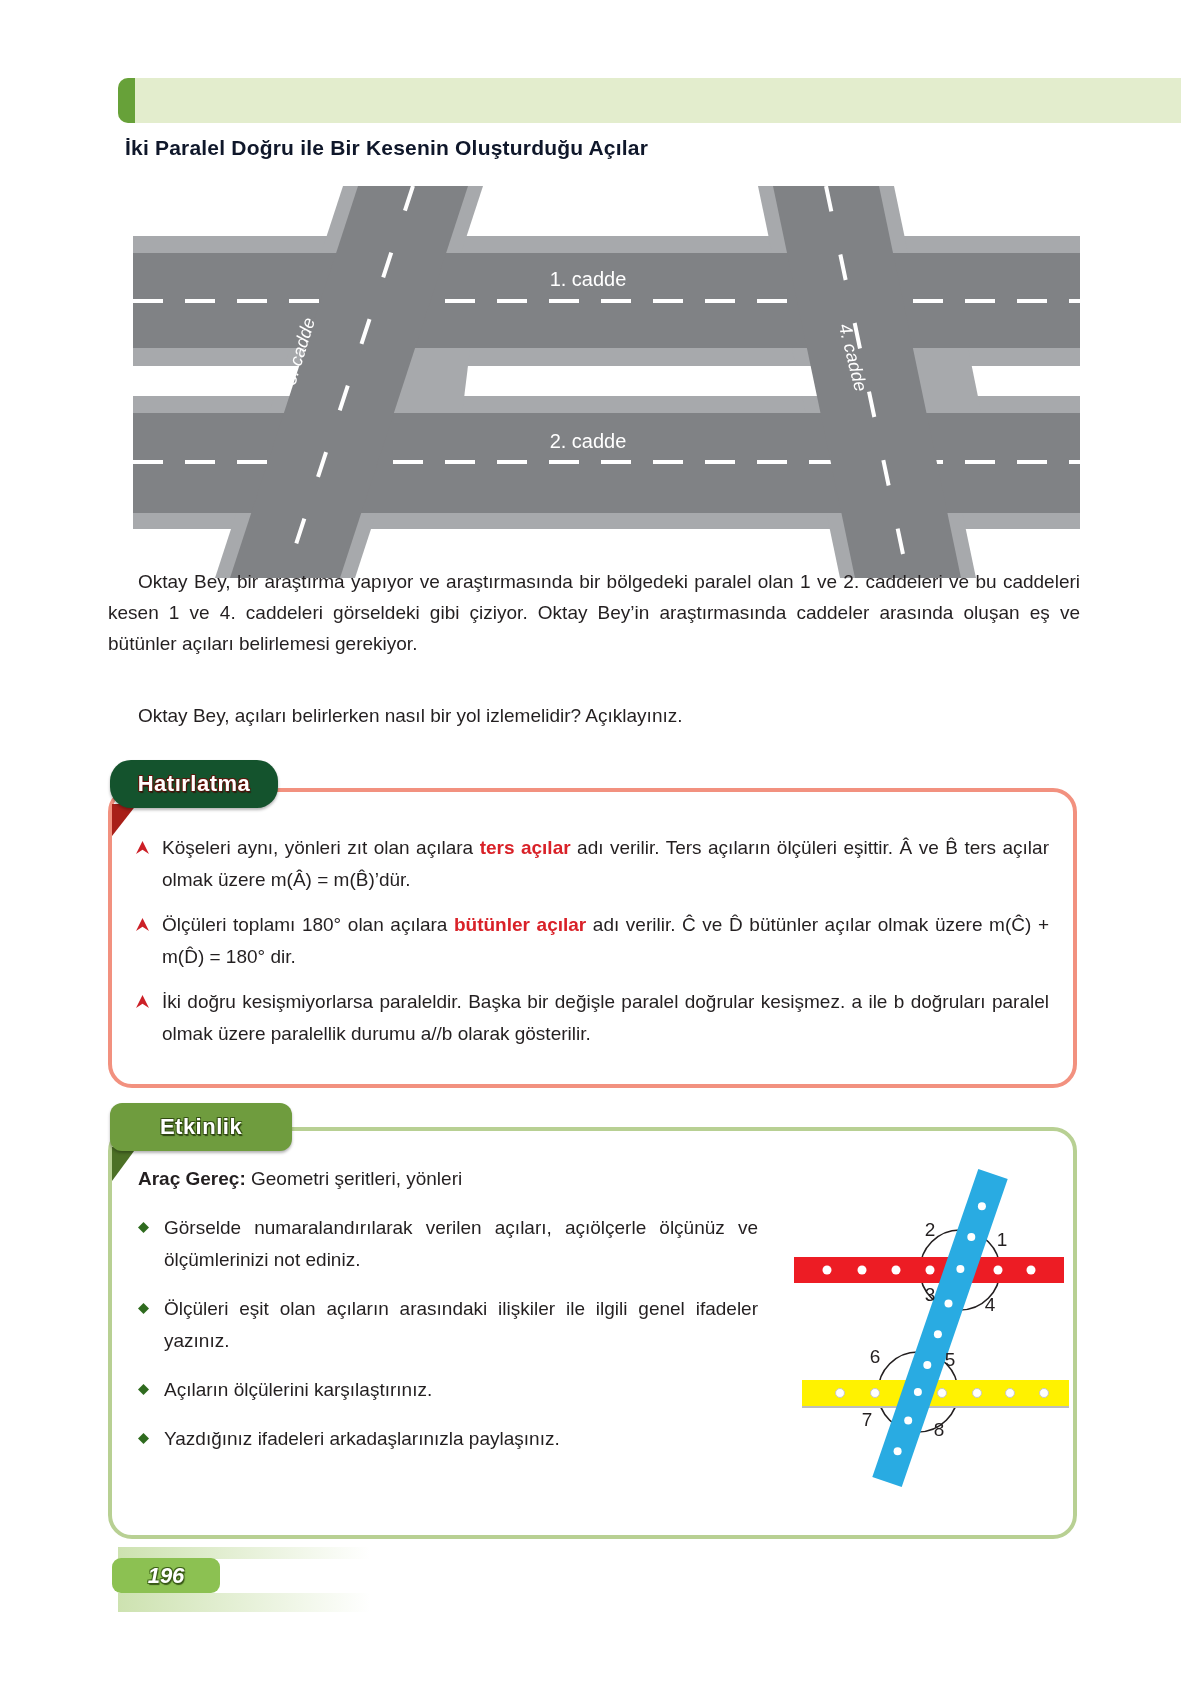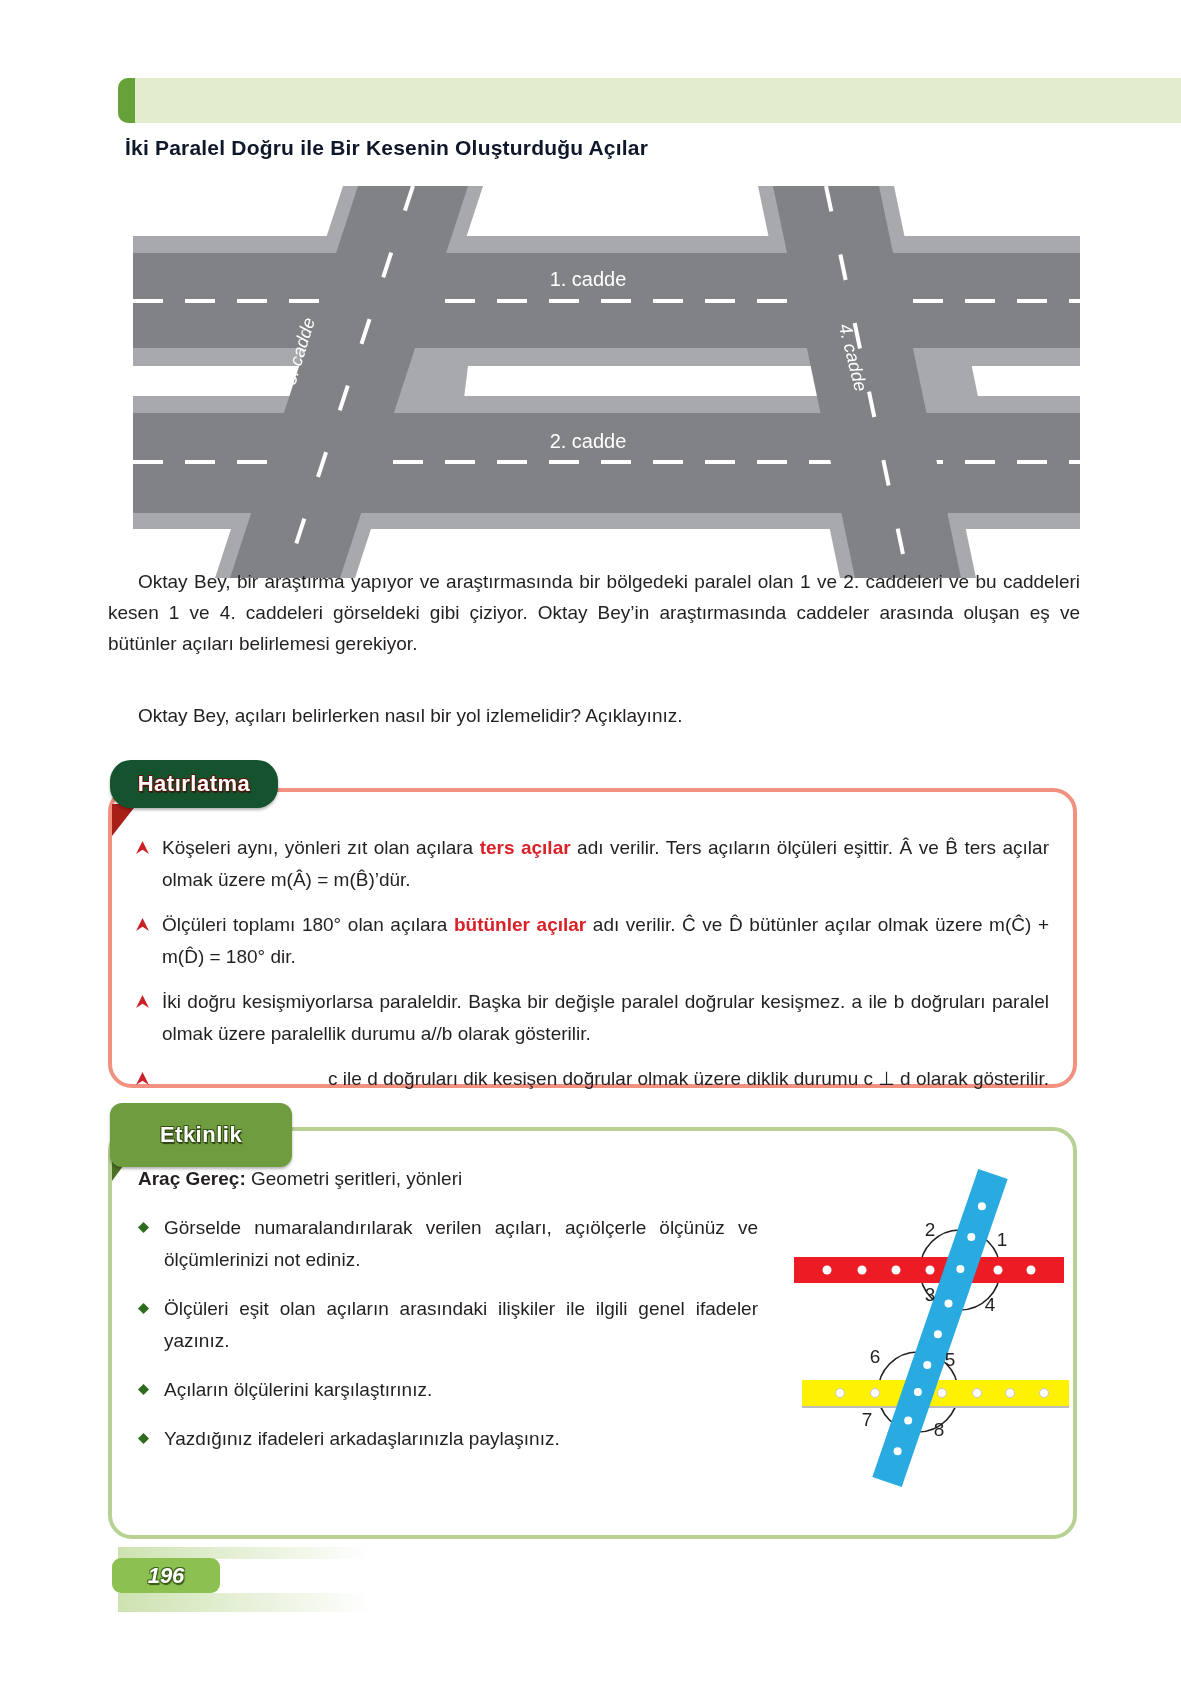--- a/index.html
+++ b/index.html
@@ -23,34 +23,34 @@
     text-align:justify; text-indent:30px; margin:0; }
   .para1 { top:566px; }
   .para2 { top:700px; text-align:left; }
   
   .badge { position:absolute; display:flex; align-items:center; justify-content:center;
     color:#ffffff; font-weight:700; font-size:22px; letter-spacing:.5px; z-index:5;
     box-shadow:0 2px 3px rgba(0,0,0,.3); }
   .badge-reminder { left:110px; top:760px; width:168px; height:48px; background:#14532d;
     border-radius:21px; text-shadow:-1px -1px 0 rgba(110,10,5,.7), 1px -1px 0 rgba(110,10,5,.7),
     -1px 1px 0 rgba(110,10,5,.7), 1px 2px 1px rgba(60,5,0,.7); }
-  .badge-activity { left:110px; top:1103px; width:182px; height:64px; background:#6f9c3e;
+  .badge-activity { left:110px; top:1103px; width:182px; height:48px; background:#6f9c3e;
     border-radius:12px; text-shadow:-1px -1px 0 rgba(45,70,15,.8), 1px -1px 0 rgba(45,70,15,.8),
     -1px 1px 0 rgba(45,70,15,.8), 1px 2px 1px rgba(30,45,8,.8); }
   .tail { position:absolute; z-index:4; }
   .tail-reminder { left:112px; top:804px; width:25px; height:32px; background:#a81f18;
     clip-path:polygon(0 0,100% 0,0 100%); }
   .tail-activity { left:112px; top:1147px; width:25px; height:34px; background:#4c7026;
     clip-path:polygon(0 0,100% 0,0 100%); }
   
   .frame { position:absolute; left:108px; width:961px; background:#ffffff; border-radius:24px; }
   .frame-reminder { top:788px; height:292px; border:4px solid #f2917f; }
   .frame-activity { top:1127px; height:404px; border:4px solid #b8d093; }
   .rem-content { position:absolute; left:24px; right:24px; top:40px; }
-  .rem-item { display:flex; gap:13px; margin-bottom:13px;justify-content:space-between; }
+  .rem-item { display:flex; gap:13px; margin-bottom:13px; }
   .rem-item p { margin:0; font-size:19px; line-height:32px; text-align:justify; }
   .dart { flex:0 0 13px; width:13px; height:13px; margin-top:9px; background:#cc2027;
     clip-path:polygon(50% 0,100% 100%,50% 68%,0 100%); }
   .hl { color:#d92128; font-weight:700; }
   .act-content { position:absolute; left:26px; top:32px; width:620px; }
   .materials { margin:0 0 4px 0; font-size:19px; line-height:32px; }
   .materials b { font-weight:700; }
   .act-item { display:flex; gap:15px; margin-top:17px; }
   .act-item p { margin:0; font-size:19px; line-height:32px; text-align:justify; }
   .diamond { flex:0 0 11px; width:11px; height:11px; margin-top:10px; background:#2f6b1f;
@@ -115,24 +115,20 @@
         <p><span>Köşeleri aynı, yönleri zıt olan açılara </span><span class="hl">ters açılar</span><span> adı verilir. Ters açıların ölçüleri eşittir. Â ve B̂ ters açılar olmak üzere m(Â) = m(B̂)’dür.</span></p>
       </div>
       <div class="rem-item">
         <span class="dart"></span>
         <p><span>Ölçüleri toplamı 180° olan açılara </span><span class="hl">bütünler açılar</span><span> adı verilir. Ĉ ve D̂ bütünler açılar olmak üzere m(Ĉ) + m(D̂) = 180° dir.</span></p>
       </div>
       <div class="rem-item">
         <span class="dart"></span>
         <p><span>İki doğru kesişmiyorlarsa paraleldir. Başka bir değişle paralel doğrular kesişmez. a ile b doğruları paralel olmak üzere paralellik durumu a//b olarak gösterilir.</span><span class="hl"></span><span></span></p>
       </div>
-      <div class="rem-item">
-        <span class="dart"></span>
-        <p><span>c ile d doğruları dik kesişen doğrular olmak üzere diklik durumu c ⊥ d olarak gösterilir.</span><span class="hl"></span><span></span></p>
-      </div>
     </div>
   </div>
 
   <div class="tail tail-activity"></div>
   <div class="badge badge-activity">Etkinlik</div>
   <div class="frame frame-activity">
     <div class="act-content">
       <p class="materials"><b>Araç Gereç:</b><span> Geometri şeritleri, yönleri</span></p>
       <div class="act-item">
         <span class="diamond"></span>

